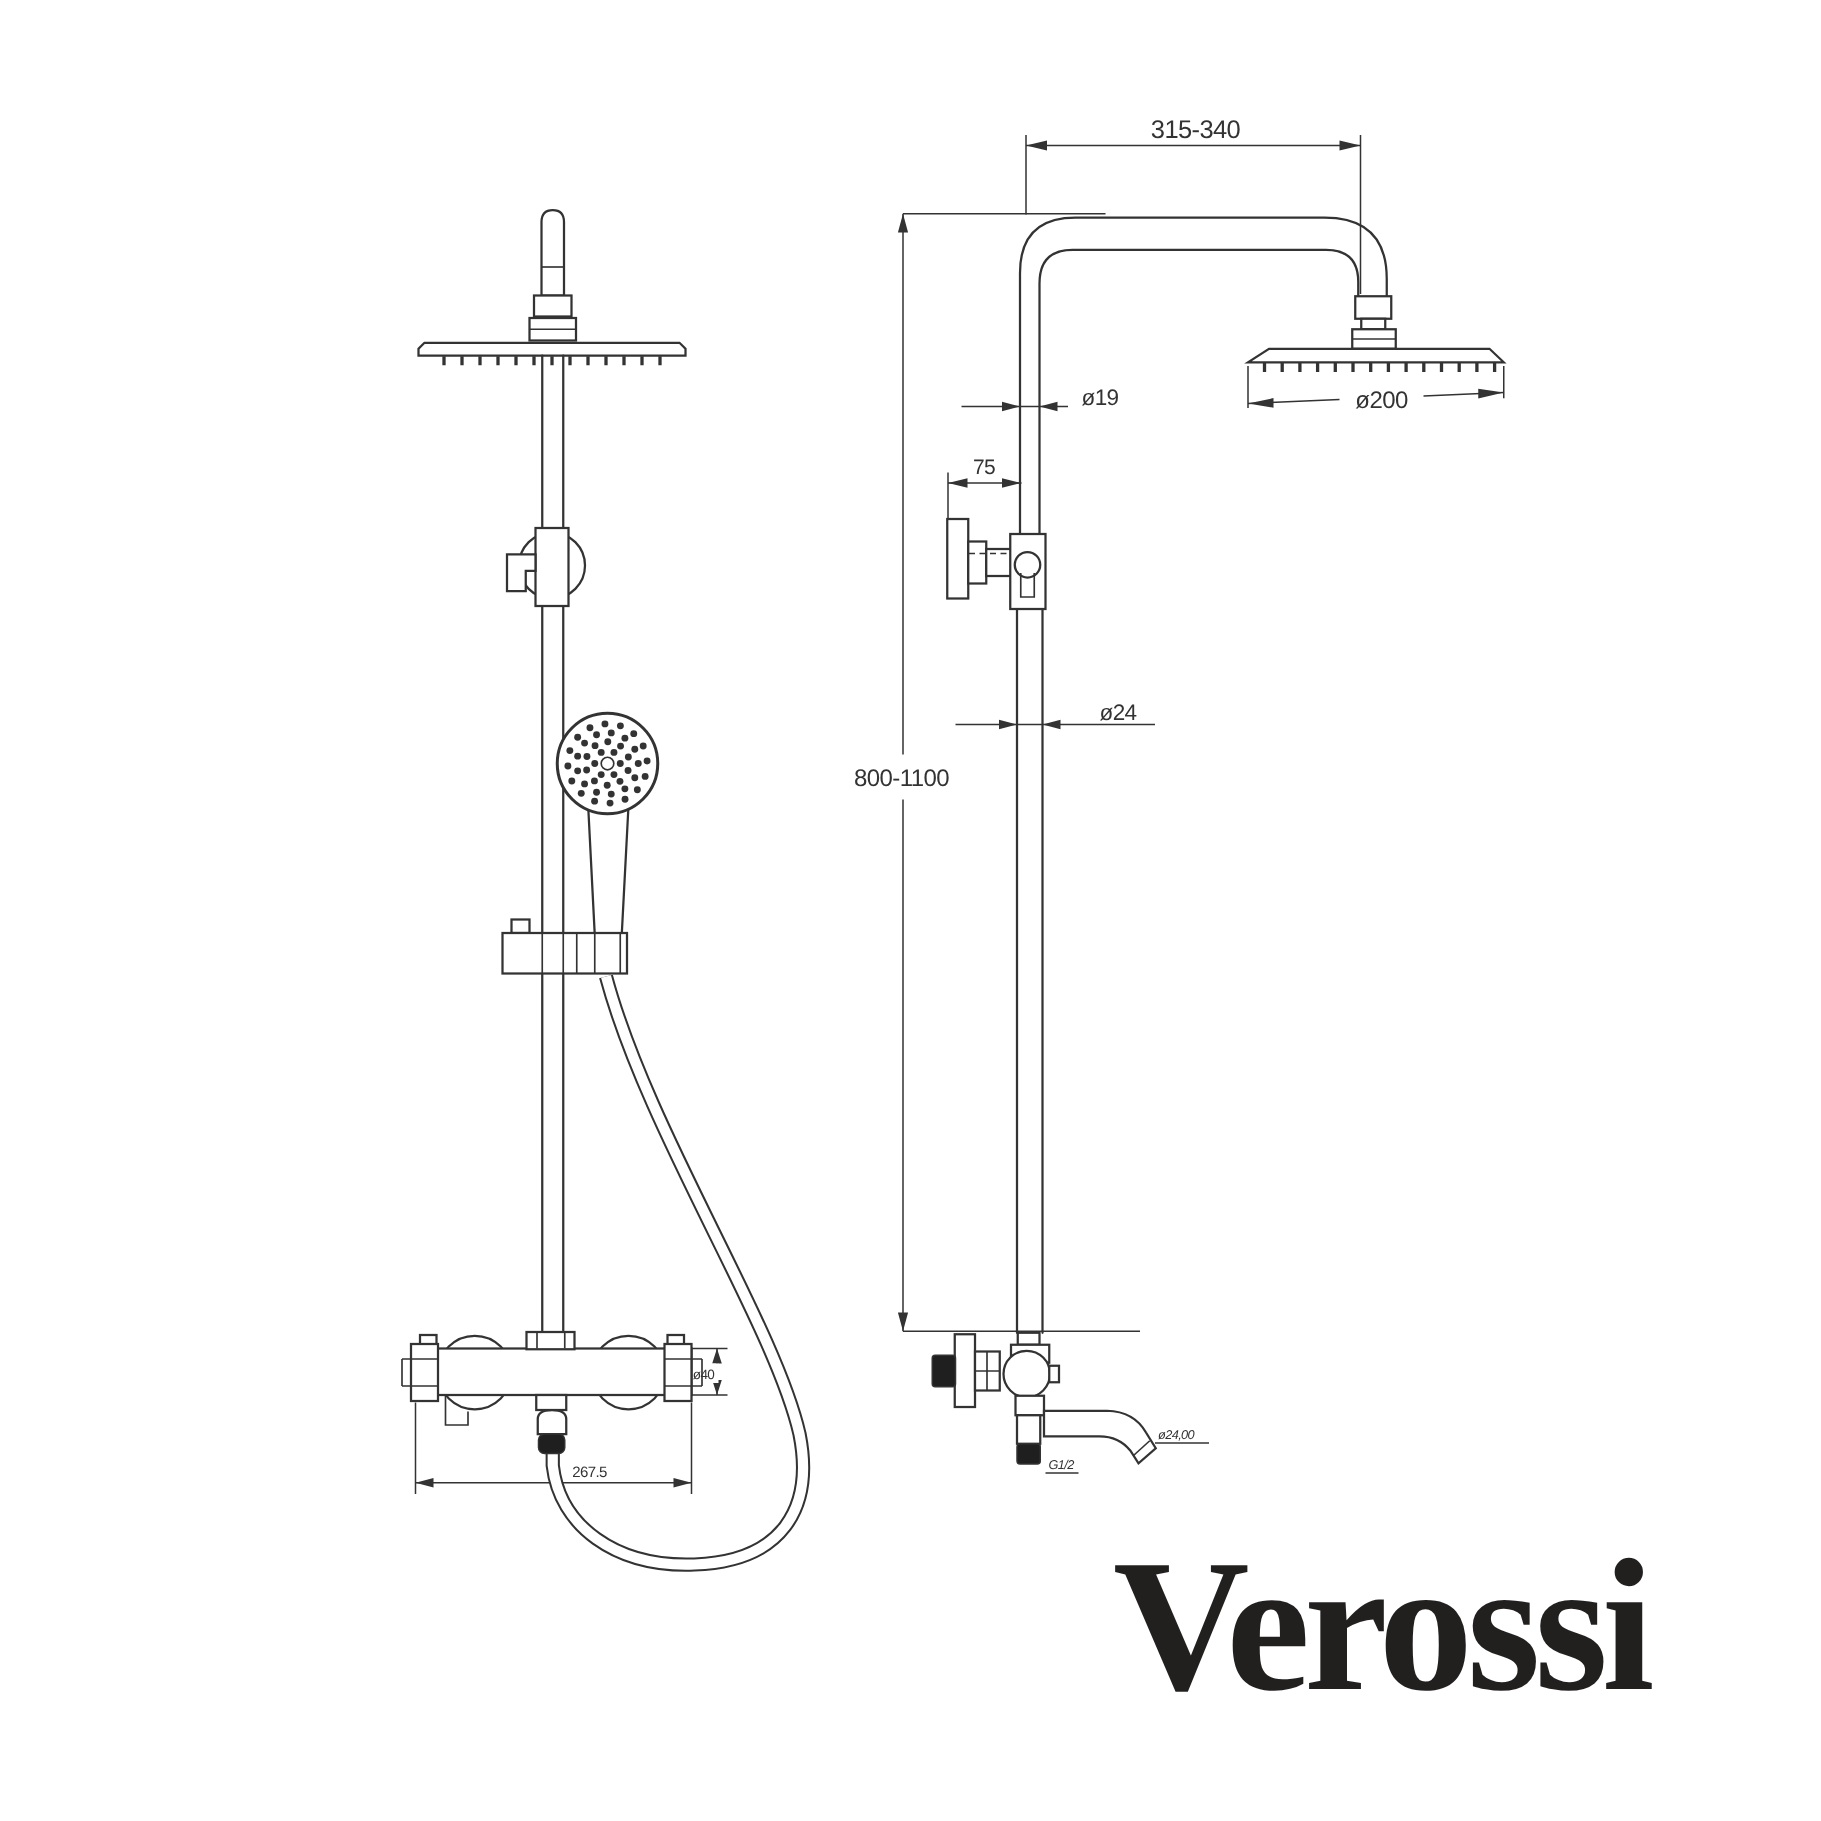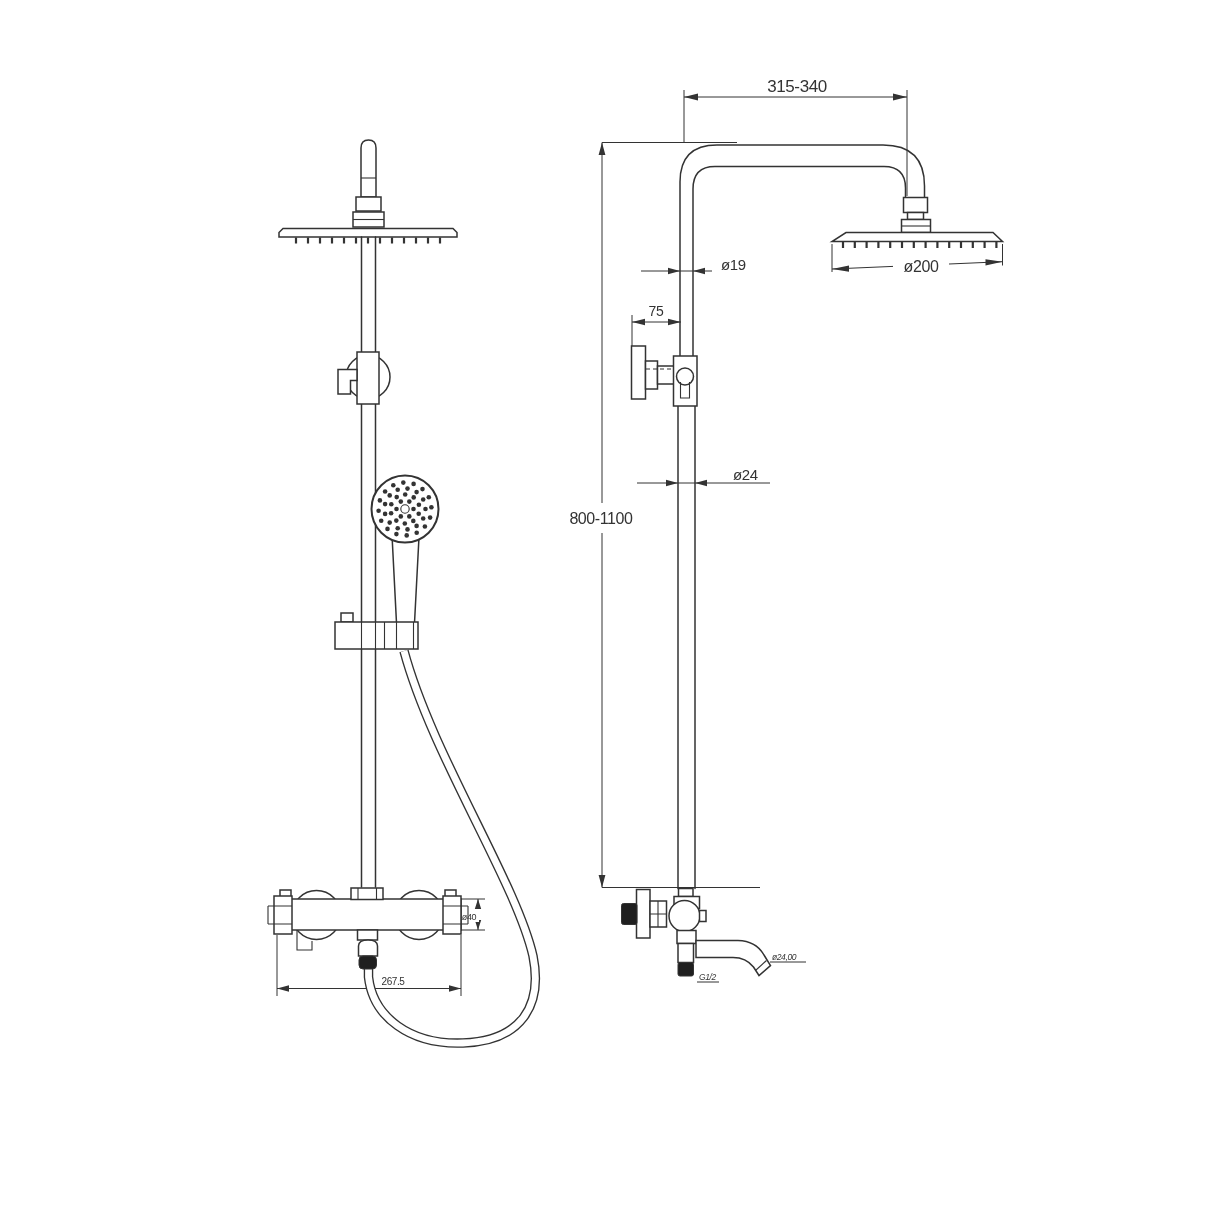--- a/index.html
+++ b/index.html
@@ -272,14 +272,15 @@
       <text class="dimtxt" x="772" y="959.5" font-size="8.5" font-style="italic">ø24,00</text>
       <path class="dim" d="M770,962 L806,962"></path>
     </g>
     <g>
       <text class="dimtxt" x="699" y="979.5" font-size="8.5" font-style="italic">G1/2</text>
       <path class="dim" d="M697,982 L719,982"></path>
     </g>
   </g>
 </svg>
 
+<div class="logo">Verossi</div>
 
 </div>
 
 </body></html>

